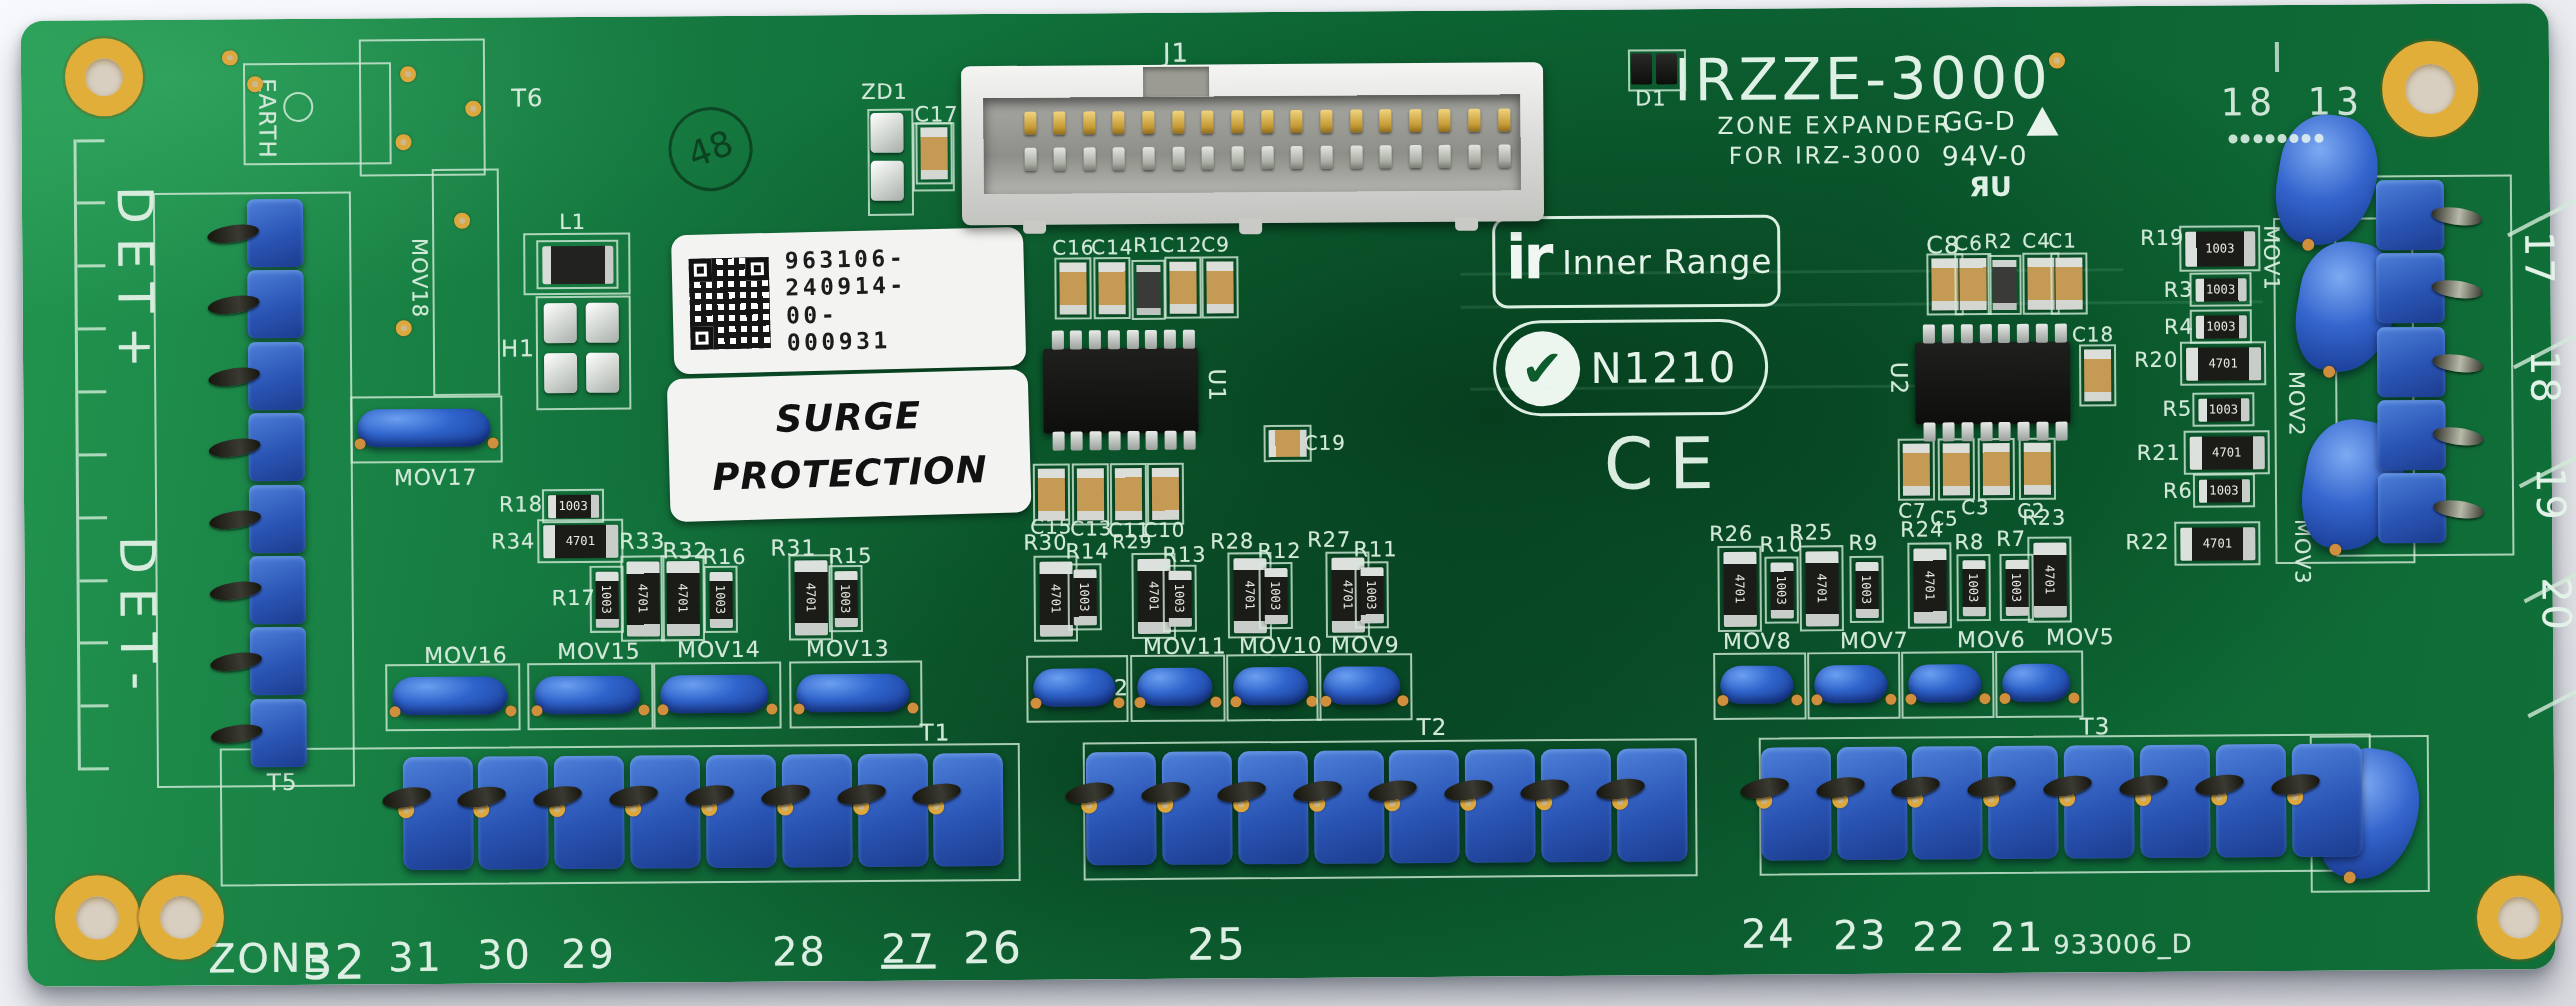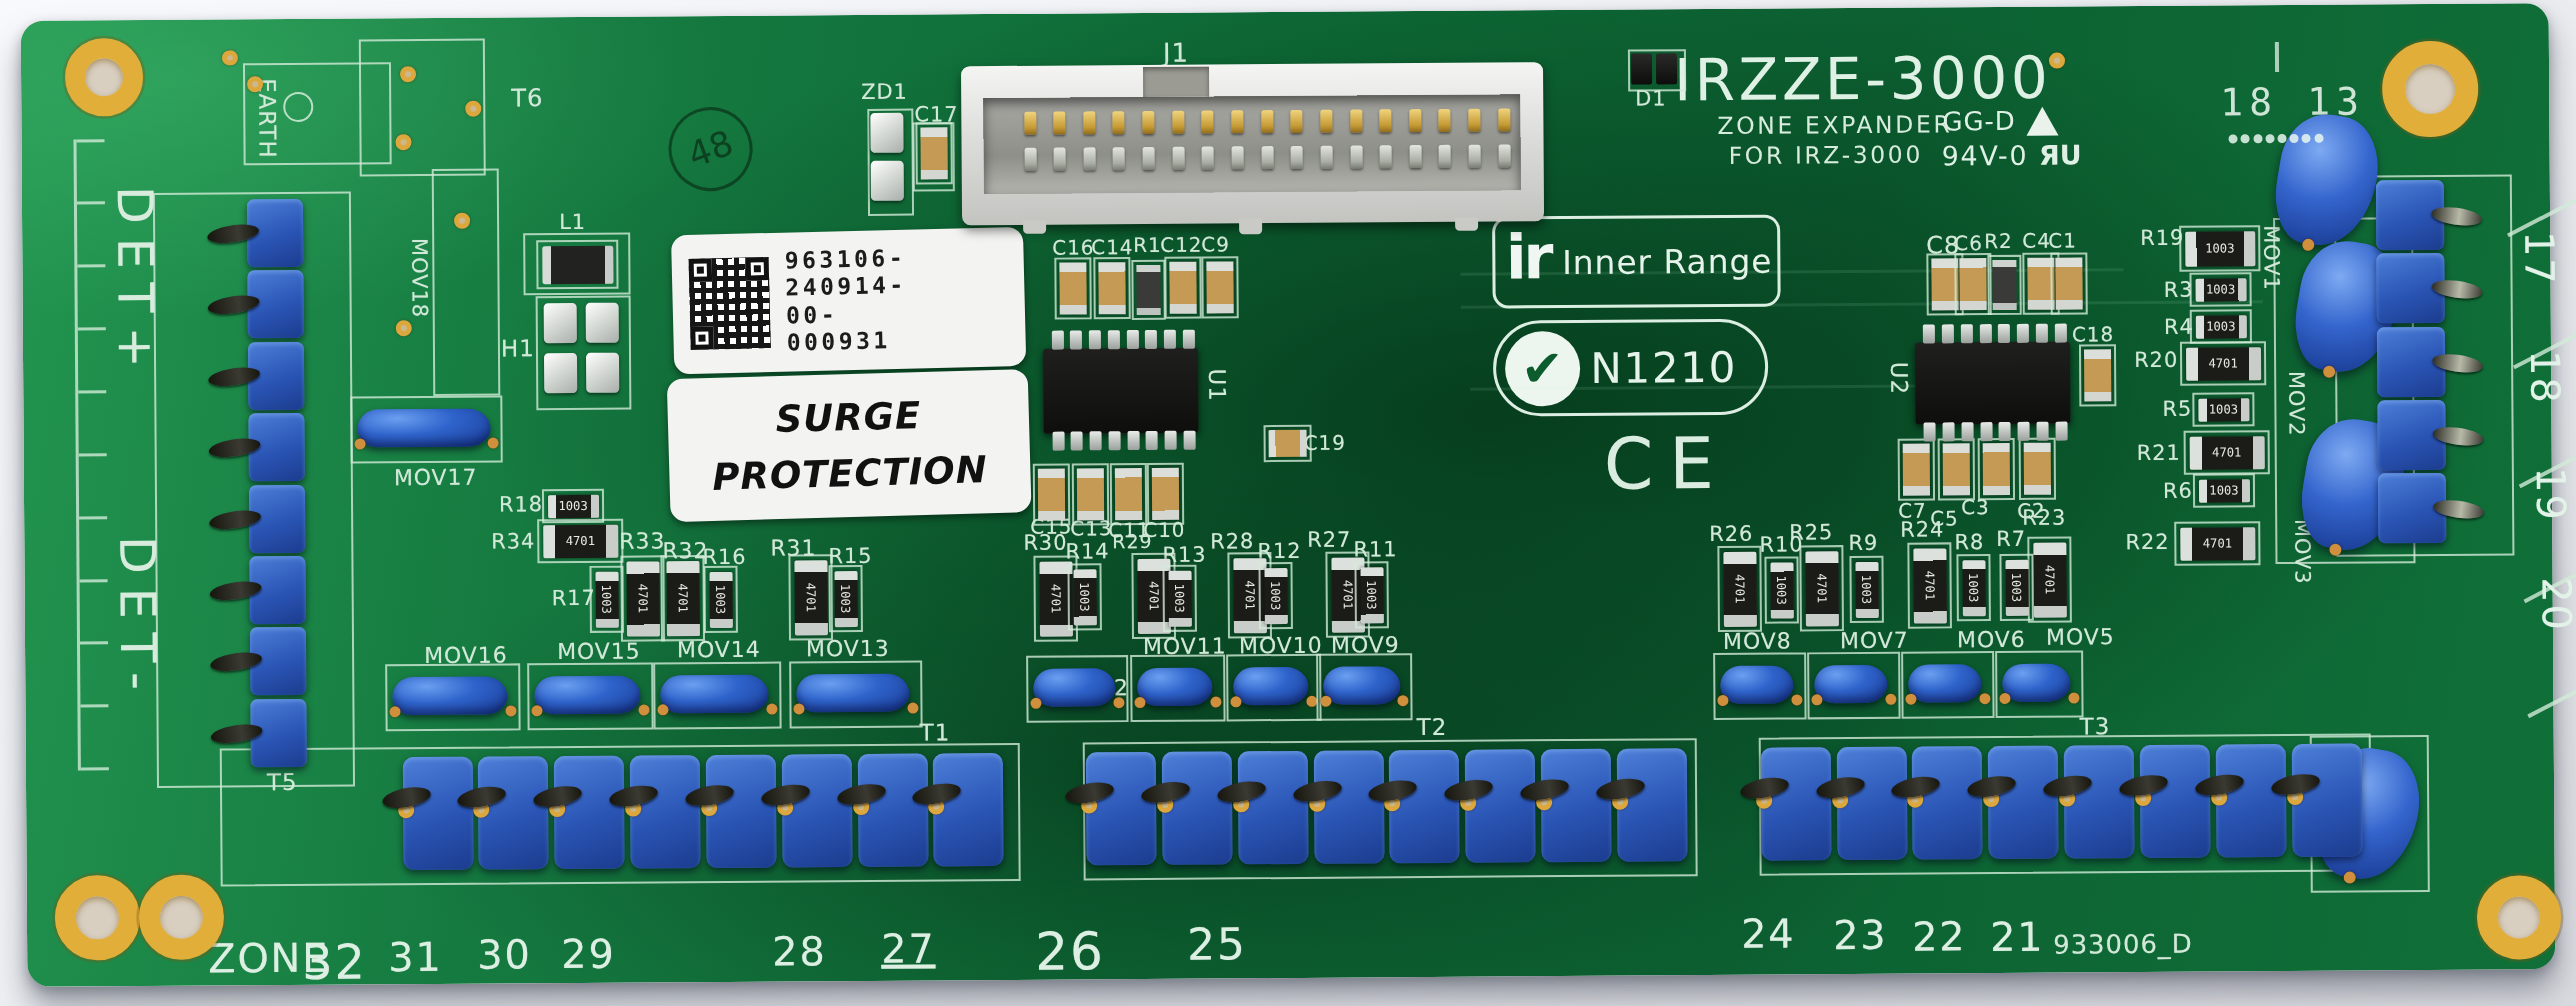--- a/index.html
+++ b/index.html
@@ -91,21 +91,21 @@
   .j1pin-s{position:absolute;width:12.2px;height:23px;border-radius:2.6px;
     background:linear-gradient(180deg,#e3e6df,#a9ada4 70%,#787c74);box-shadow:0 1.7px 2.6px rgba(0,0,0,.5);}
   .j1leg{position:absolute;width:23px;height:13px;background:#c9c9c5;border-radius:0 0 4.4px 4.4px;}
   
   .bigtitle{position:absolute;left:1653px;top:37px;font-size:58px;color:#dff0e4;letter-spacing:3.5px;}
   .sub1{position:absolute;left:1696px;top:103px;font-size:23.5px;color:#d8ecdd;letter-spacing:2.6px;}
   .sub2{position:absolute;left:1707px;top:133px;font-size:23.5px;color:#d8ecdd;letter-spacing:2.6px;}
   .certrow{position:absolute;left:1921px;top:99px;font-size:26px;color:#dff0e4;letter-spacing:0.9px;display:flex;align-items:center;}
   .tri{width:0;height:0;border-left:16.6px solid transparent;border-right:16.6px solid transparent;
     border-bottom:29px solid #e9f3ec;display:inline-block;margin-left:10.5px;}
-  .flamrow{position:absolute;left:1920px;top:133px;font-size:27px;color:#dff0e4;letter-spacing:1.7px;display:flex;align-items:center;}
+  .flamrow{position:absolute;left:1920px;top:133px;font-size:27px;color:#dff0e4;letter-spacing:1.7px;display:flex;align-items:center;flex-direction:column;}
   .ulmark{font-weight:bold;margin-left:10.5px;letter-spacing:0;}
   .irbox{position:absolute;left:1470px;top:206px;width:288px;height:92px;border:3.5px solid #dceee2;border-radius:15.7px;
     display:flex;align-items:center;box-sizing:border-box;padding-left:10.5px;}
   .irglyph{font-size:61px;font-weight:bold;color:#f0f7f2;letter-spacing:-3.5px;line-height:0.9;margin-top:-8.7px;}
   .irtext{font-size:33px;color:#e6f3ea;margin-left:12.2px;letter-spacing:0.9px;}
   .rcmbox{position:absolute;left:1470px;top:310px;width:275px;height:96px;border:3.5px solid #dceee2;border-radius:49px;
     display:flex;align-items:center;box-sizing:border-box;padding-left:8.7px;}
   .ctick{width:75px;height:75px;border-radius:50%;background:#ecf5ee;display:flex;align-items:center;justify-content:center;
     font-size:51px;font-weight:bold;color:#0c5c2e;}
   .rcmtext{font-size:42px;color:#e6f3ea;margin-left:10.5px;letter-spacing:1.7px;}
@@ -302,21 +302,21 @@
     <div class="silk-label" style="left: 2054px; top: 708px; font-size: 23px;">T3</div>
     <div class="silk-label" style="left: 2319px; top: 145px; font-size: 24.4px;">T4</div>
     <div class="silk-label" style="left: 241px; top: 751px; font-size: 23px;">T5</div>
     <div class="silk-label zone" style="left: 181px; top: 917px; font-size: 40px;">ZONE</div>
     <div class="silk-label zone" style="left: 275px; top: 917px; font-size: 48px;">32</div>
     <div class="silk-label zone" style="left: 361px; top: 917px; font-size: 40px;">31</div>
     <div class="silk-label zone" style="left: 450px; top: 915px; font-size: 40px;">30</div>
     <div class="silk-label zone" style="left: 534px; top: 915px; font-size: 40px;">29</div>
     <div class="silk-label zone" style="left: 745px; top: 914px; font-size: 40px;">28</div>
     <div class="silk-label zone" style="left: 854px; top: 912px; font-size: 40px; text-decoration: underline;">27</div>
-    <div class="silk-label zone" style="left: 1008px; top: 910px; font-size: 52px;">26</div>
+    <div class="silk-label zone" style="left: 936px; top: 910px; font-size: 44px;">26</div>
     <div class="silk-label zone" style="left: 1144px; top: 908px; font-size: 44px; margin-left: 16px;">25</div>
     <div class="silk-label zone" style="left: 1714px; top: 903px; font-size: 40px;">24</div>
     <div class="silk-label zone" style="left: 1806px; top: 905px; font-size: 40px;">23</div>
     <div class="silk-label zone" style="left: 1885px; top: 907px; font-size: 40px;">22</div>
     <div class="silk-label zone" style="left: 1963px; top: 908px; font-size: 40px;">21</div>
     <div class="silk-label" style="left: 2026px; top: 924px; font-size: 26px;">933006_D</div>
     <div class="silk-label rot" style="left: 258px; top: 59px; font-size: 23px;">EARTH</div>
     <div class="silk-label rot" style="left: 408px; top: 220px; font-size: 21px;">MOV18</div>
     <div class="silk-label rot det" style="left: 139px; top: 166px; font-size: 49px;">DET+</div>
     <div class="silk-label rot det" style="left: 139px; top: 516px; font-size: 49px;">DET-</div>

